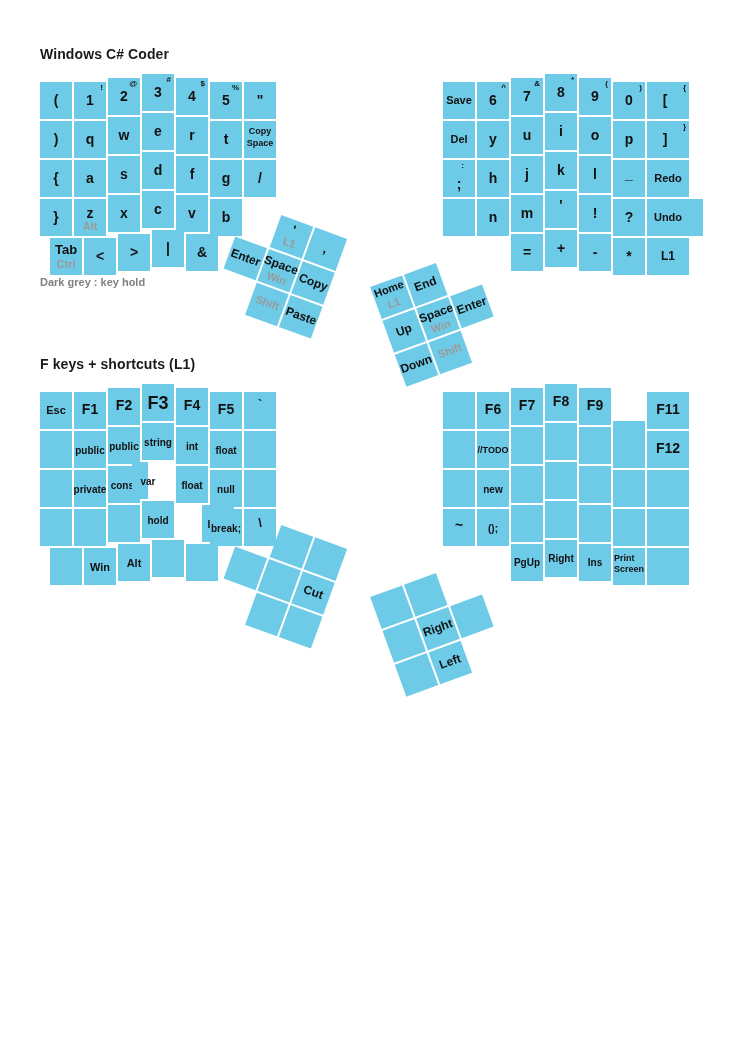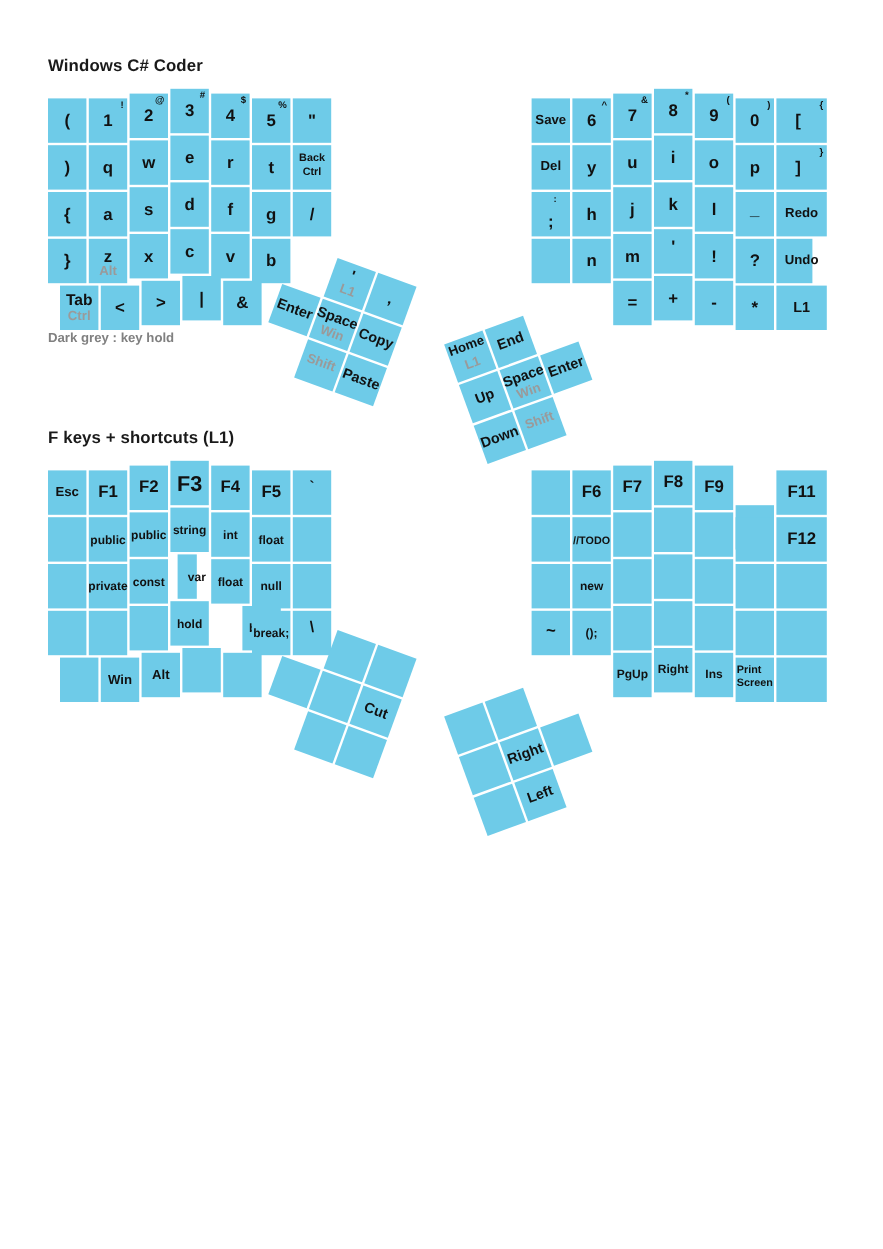--- a/index.html
+++ b/index.html
@@ -120,21 +120,21 @@
   <div class="key" style="left:102px;top:33px; width:32px; height:37px;">
     <span class="main lbl-c" style="left:0; top:10px; width:32px; font-size:14px;">e</span>
   </div>
   <div class="key" style="left:136px;top:37px; width:32px; height:37px;">
     <span class="main lbl-c" style="left:0; top:10px; width:32px; font-size:14px;">r</span>
   </div>
   <div class="key" style="left:170px;top:41px; width:32px; height:37px;">
     <span class="main lbl-c" style="left:0; top:10px; width:32px; font-size:14px;">t</span>
   </div>
   <div class="key" style="left:204px;top:41px; width:32px; height:37px;">
-    <span class="main lbl-c" style="left:0; top:4px; width:32px; font-size:9px; line-height:12px; white-space:normal;">Back Ctrl</span>
+    <span class="main lbl-c" style="left:0; top:4px; width:32px; font-size:9px; line-height:12px; white-space:normal;">Copy Space</span>
   </div>
 
   <div class="key" style="left:0px;  top:80px; width:32px; height:37px;">
     <span class="main lbl-c" style="left:0; top:10px; width:32px; font-size:14px;">{</span>
   </div>
   <div class="key" style="left:34px; top:80px; width:32px; height:37px;">
     <span class="main lbl-c" style="left:0; top:10px; width:32px; font-size:14px;">a</span>
   </div>
   <div class="key" style="left:68px; top:76px; width:32px; height:37px;">
     <span class="main lbl-c" style="left:0; top:10px; width:32px; font-size:14px;">s</span>
@@ -329,21 +329,21 @@
   </div>
   <div class="key" style="left:102px;top:111px; width:32px; height:37px;">
     <span class="main lbl-c" style="left:0; top:6px; width:32px; font-size:14px;">'</span>
   </div>
   <div class="key" style="left:136px;top:115px; width:32px; height:37px;">
     <span class="main lbl-c" style="left:0; top:10px; width:32px; font-size:14px;">!</span>
   </div>
   <div class="key" style="left:170px;top:119px; width:32px; height:37px;">
     <span class="main lbl-c" style="left:0; top:10px; width:32px; font-size:14px;">?</span>
   </div>
-  <div class="key" style="left:204px;top:119px; width:30px; height:37px;">
+  <div class="key" style="left:204px;top:119px; width:56px; height:37px;">
     <span class="main lbl-c" style="left:0; top:12px; width:42px; font-size:11px;">Undo</span>
   </div>
 
   <div class="key" style="left:68px; top:154px; width:32px; height:37px;">
     <span class="main lbl-c" style="left:0; top:10px; width:32px; font-size:14px;">=</span>
   </div>
   <div class="key" style="left:102px;top:150px; width:32px; height:37px;">
     <span class="main lbl-c" style="left:0; top:10px; width:32px; font-size:14px;">+</span>
   </div>
   <div class="key" style="left:136px;top:154px; width:32px; height:37px;">
@@ -409,21 +409,21 @@
 
   <div class="key" style="left:0px;  top:80px; width:32px; height:37px;">
     <span class="main lbl-c" style="left:-4px; top:14px; width:40px; font-size:10px;"></span>
   </div>
   <div class="key" style="left:34px; top:80px; width:32px; height:37px;">
     <span class="main lbl-c" style="left:-5px; top:14px; width:42px; font-size:10px;">private</span>
   </div>
   <div class="key" style="left:68px; top:76px; width:32px; height:37px;">
     <span class="main lbl-c" style="left:-4px; top:14px; width:40px; font-size:10px;">const</span>
   </div>
-  <div class="key" style="left:108px;top:72px; width:16px; height:37px;">
+  <div class="key" style="left:92px;top:72px; width:16px; height:37px;">
     <span class="main lbl-c" style="left:-4px; top:14px; width:40px; font-size:10px;">var</span>
   </div>
   <div class="key" style="left:136px;top:76px; width:32px; height:37px;">
     <span class="main lbl-c" style="left:-4px; top:14px; width:40px; font-size:10px;">float</span>
   </div>
   <div class="key" style="left:170px;top:80px; width:32px; height:37px;">
     <span class="main lbl-c" style="left:-4px; top:14px; width:40px; font-size:10px;">null</span>
   </div>
   <div class="key" style="left:204px;top:80px; width:32px; height:37px;">
     <span class="main lbl-c" style="left:-4px; top:14px; width:40px; font-size:10px;"></span>

